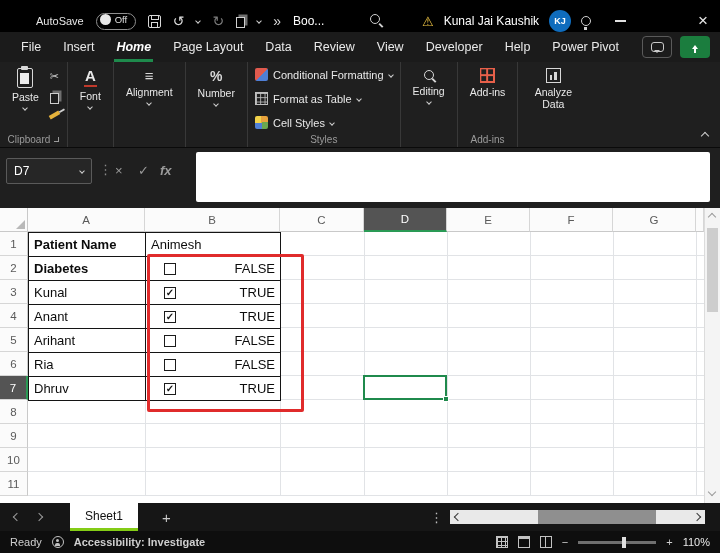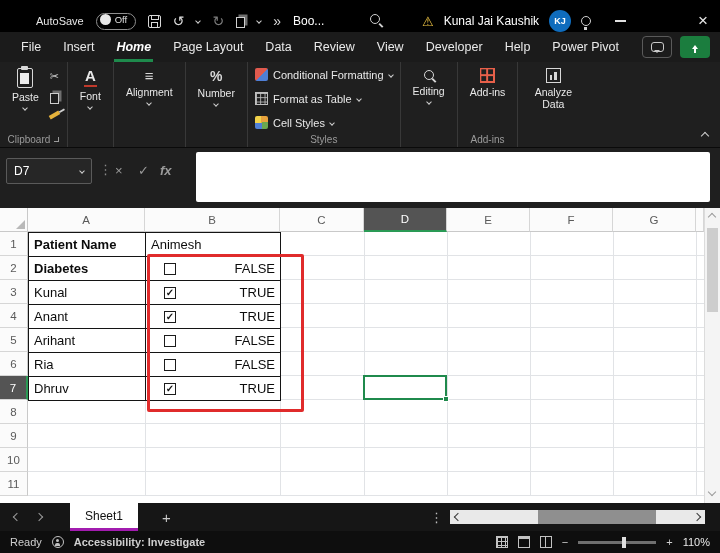--- a/index.html
+++ b/index.html
@@ -157,21 +157,21 @@
   .vscroll { position:absolute; left:704px; top:0; width:16px; height:295px; background:#f4f4f4;
     border-left:1px solid #dcdcdc; }
   .vthumb { position:absolute; left:2px; top:20px; width:11px; height:84px; background:#cdcdcd; }
   .vscroll .chev { position:absolute; left:4px; }
 
   
   .tab-bar { position:absolute; top:503px; left:0; width:720px; height:28px; background:#161616;
     display:flex; align-items:center; }
   .tab-nav { display:flex; gap:16px; margin-left:14px; }
   .sheet-tab { margin-left:28px; height:28px; background:#fff; color:#111; font-size:12px;
-    display:flex; align-items:center; padding:0 15px; border-bottom:3px solid #a21caf; }
+    display:flex; align-items:center; padding:0 15px; border-bottom:3px solid #84cc16; }
   .add-sheet { color:#c9c9c9; font-size:15px; margin-left:24px; }
   .tab-dots { position:absolute; left:430px; color:#bdbdbd; font-size:13px; }
   .hscroll { position:absolute; left:450px; top:7px; width:255px; height:14px; background:#e9e9e9; }
   .hthumb { position:absolute; left:88px; top:0; width:118px; height:14px; background:#8f8f8f; }
   .hscroll .chev { position:absolute; top:4px; }
 
   
   .status-bar { position:absolute; top:531px; left:0; width:720px; height:22px; background:#0e0e0e;
     display:flex; align-items:center; color:#cfcfcf; font-size:11px; }
   .sb-left { display:flex; align-items:center; gap:10px; padding-left:10px; }

